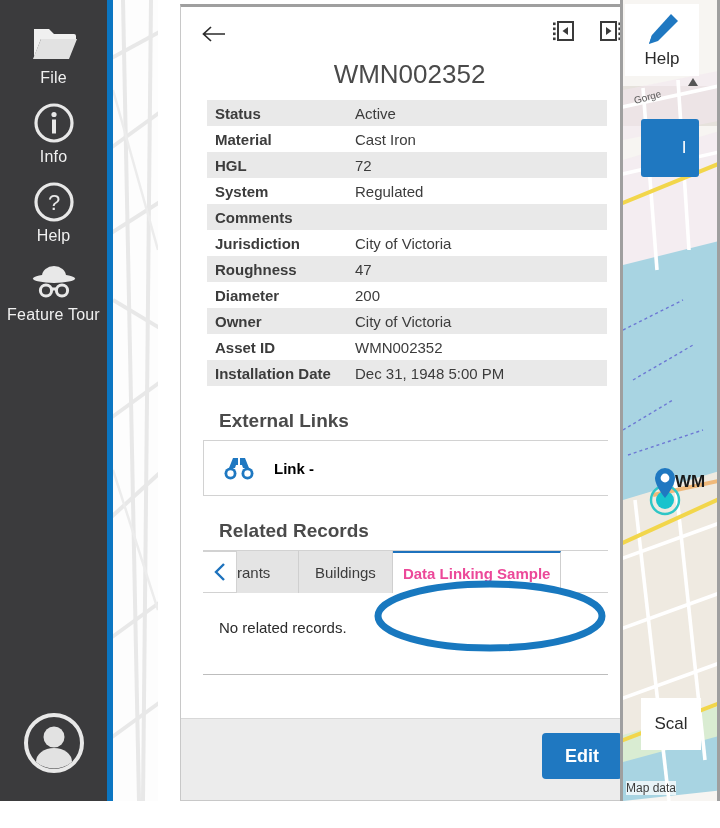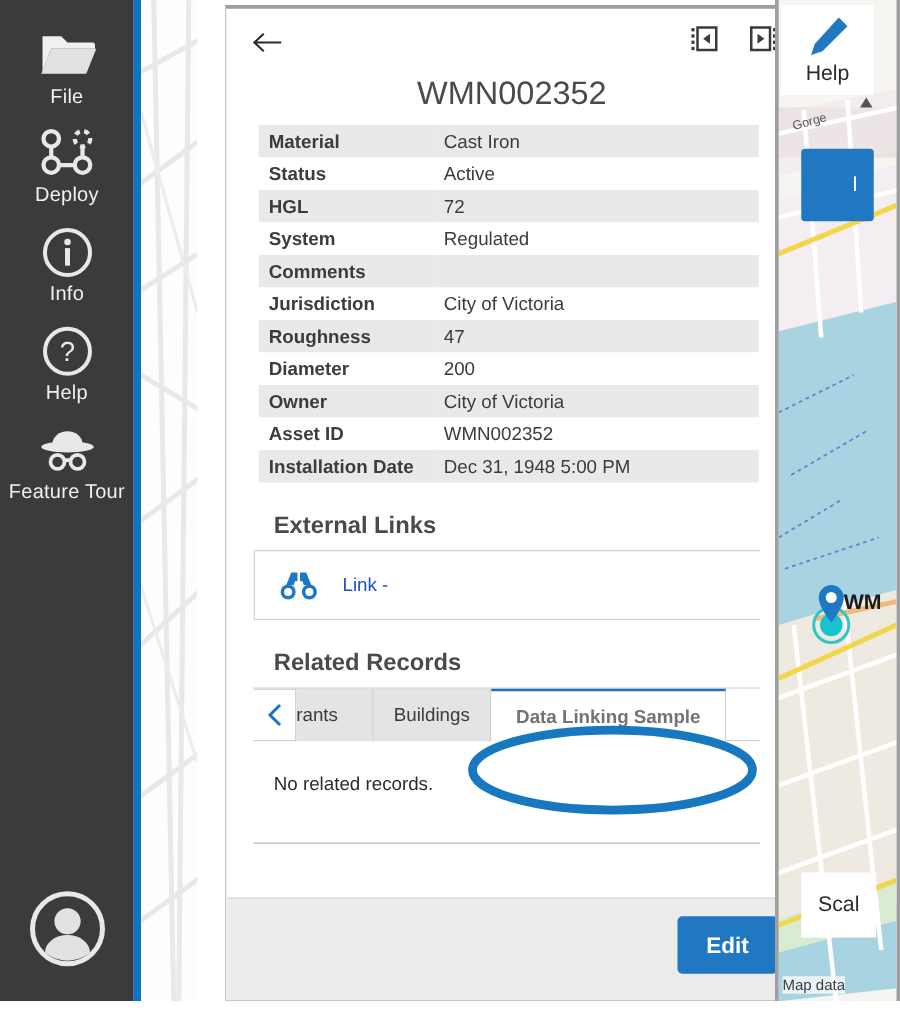--- a/index.html
+++ b/index.html
@@ -121,21 +121,21 @@
   .hr { height:1px; background:#d2d2d2; margin: 0 30px 0 22px; }
 
   .link-row {
     display: flex; align-items: center;
     height: 54px;
     margin: 0 30px 0 22px;
     border-left: 1px solid #d2d2d2;
     cursor: pointer;
   }
   .link-ico { width: 70px; display:flex; justify-content:center; }
-  .link-text { font-size: 15px; color: #1d4ed8; font-weight: normal; }
+  .link-text { font-size: 15px; color: #000000; font-weight: bold; }
 
   
   .tabstrip {
     display: flex;
     margin: 0 30px 0 22px;
     height: 42px;
     align-items: stretch;
   }
   .tab-prev {
     width: 34px;
@@ -152,24 +152,24 @@
     padding: 0 16px;
     font-size: 15px;
     color: #3c3c3c;
     cursor: pointer;
     white-space: nowrap;
     overflow: hidden;
   }
   .tab.clipped { padding-left: 0; width: 62px; justify-content:flex-start;text-align:center; }
   .tab.active {
     background: #ffffff;
-    color: #737373;
+    color: #ec4899;
     border-top: 2px solid #1d72bd;
     font-weight: bold;
-    padding: 0 20px;
+    padding: 0 10px;
   }
   .tab-fill { flex: 1; background:#ffffff; border-bottom:1px solid #d2d2d2;}
 
   .empty-msg {
     font-size: 15px; color: #2b2b2b;
     margin: 26px 0 0 38px;
   }
   .bottom-hr { height:1px; background:#bdbdbd; margin: 38px 30px 0 22px; }
 
   .footer-bar {
@@ -275,36 +275,20 @@
     <div class="sb-item">
       <div class="sb-ico">
         <svg width="46" height="38" viewBox="0 0 46 38">
           <path d="M3 4 h15 l5 5 h20 a2 2 0 0 1 2 2 v3 H10 L3 32 Z" fill="#f0f0f0"></path>
           <path d="M10 14 H46 L38 34 H2 Z" fill="#e2e2e2"></path>
         </svg>
       </div>
       <div class="sb-label">File</div>
     </div>
 
-    <div class="sb-item">
-      <div class="sb-ico">
-        <svg width="48" height="42" viewBox="0 0 48 42">
-          <g stroke="#e8e8e8" stroke-width="3.4" fill="none">
-            <circle cx="11" cy="9" r="6.2"></circle>
-            <circle cx="11" cy="30" r="6.2"></circle>
-            <circle cx="36" cy="30" r="6.2"></circle>
-            <circle cx="36" cy="9" r="6.2" stroke-dasharray="4 3.6"></circle>
-            <line x1="11" y1="15" x2="11" y2="24"></line>
-            <line x1="17" y1="30" x2="30" y2="30"></line>
-            <line x1="36" y1="15" x2="36" y2="24"></line>
-          </g>
-        </svg>
-      </div>
-      <div class="sb-label">Deploy</div>
-    </div>
 
     <div class="sb-item">
       <div class="sb-ico">
         <svg width="44" height="44" viewBox="0 0 44 44">
           <circle cx="22" cy="22" r="18" fill="none" stroke="#e8e8e8" stroke-width="3.2"></circle>
           <circle cx="22" cy="13.5" r="2.6" fill="#e8e8e8"></circle>
           <rect x="20" y="18.5" width="4" height="14" fill="#e8e8e8"></rect>
         </svg>
       </div>
       <div class="sb-label">Info</div>
@@ -402,26 +386,26 @@
           </svg>
         </div>
       </div>
     </div>
 
     <div class="rec-title">WMN002352</div>
 
     <table class="attr-table">
       <tbody>
         <tr>
+          <td class="attr-k">Status</td>
+          <td class="attr-v">Active</td>
+        </tr>
+        <tr>
           <td class="attr-k">Material</td>
           <td class="attr-v">Cast Iron</td>
-        </tr>
-        <tr>
-          <td class="attr-k">Status</td>
-          <td class="attr-v">Active</td>
         </tr>
         <tr>
           <td class="attr-k">HGL</td>
           <td class="attr-v">72</td>
         </tr>
         <tr>
           <td class="attr-k">System</td>
           <td class="attr-v">Regulated</td>
         </tr>
         <tr>

